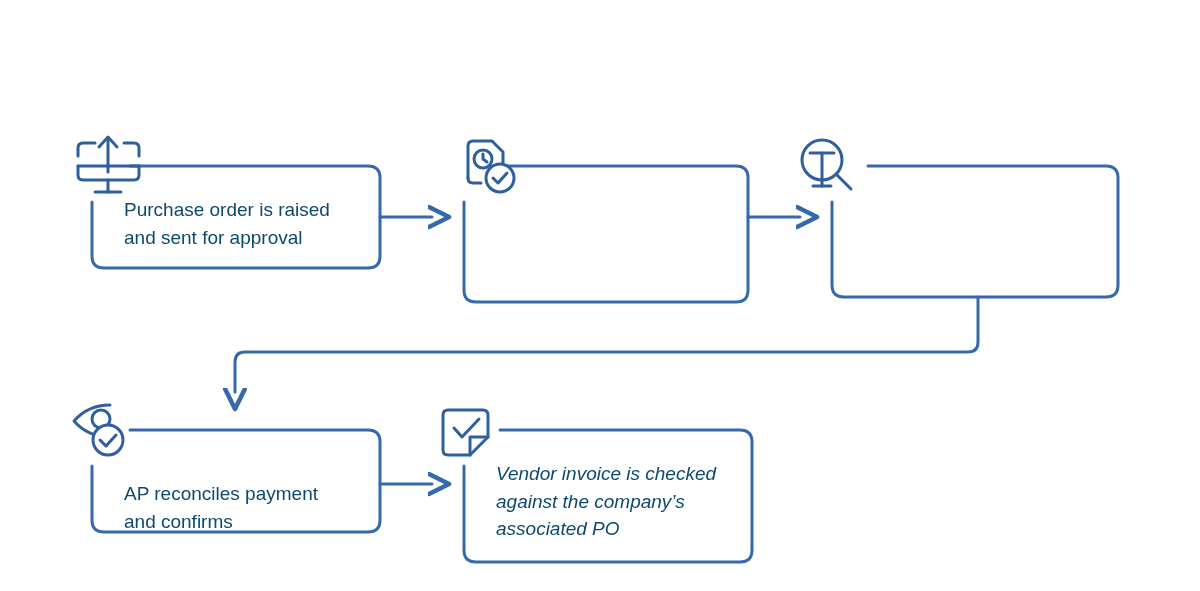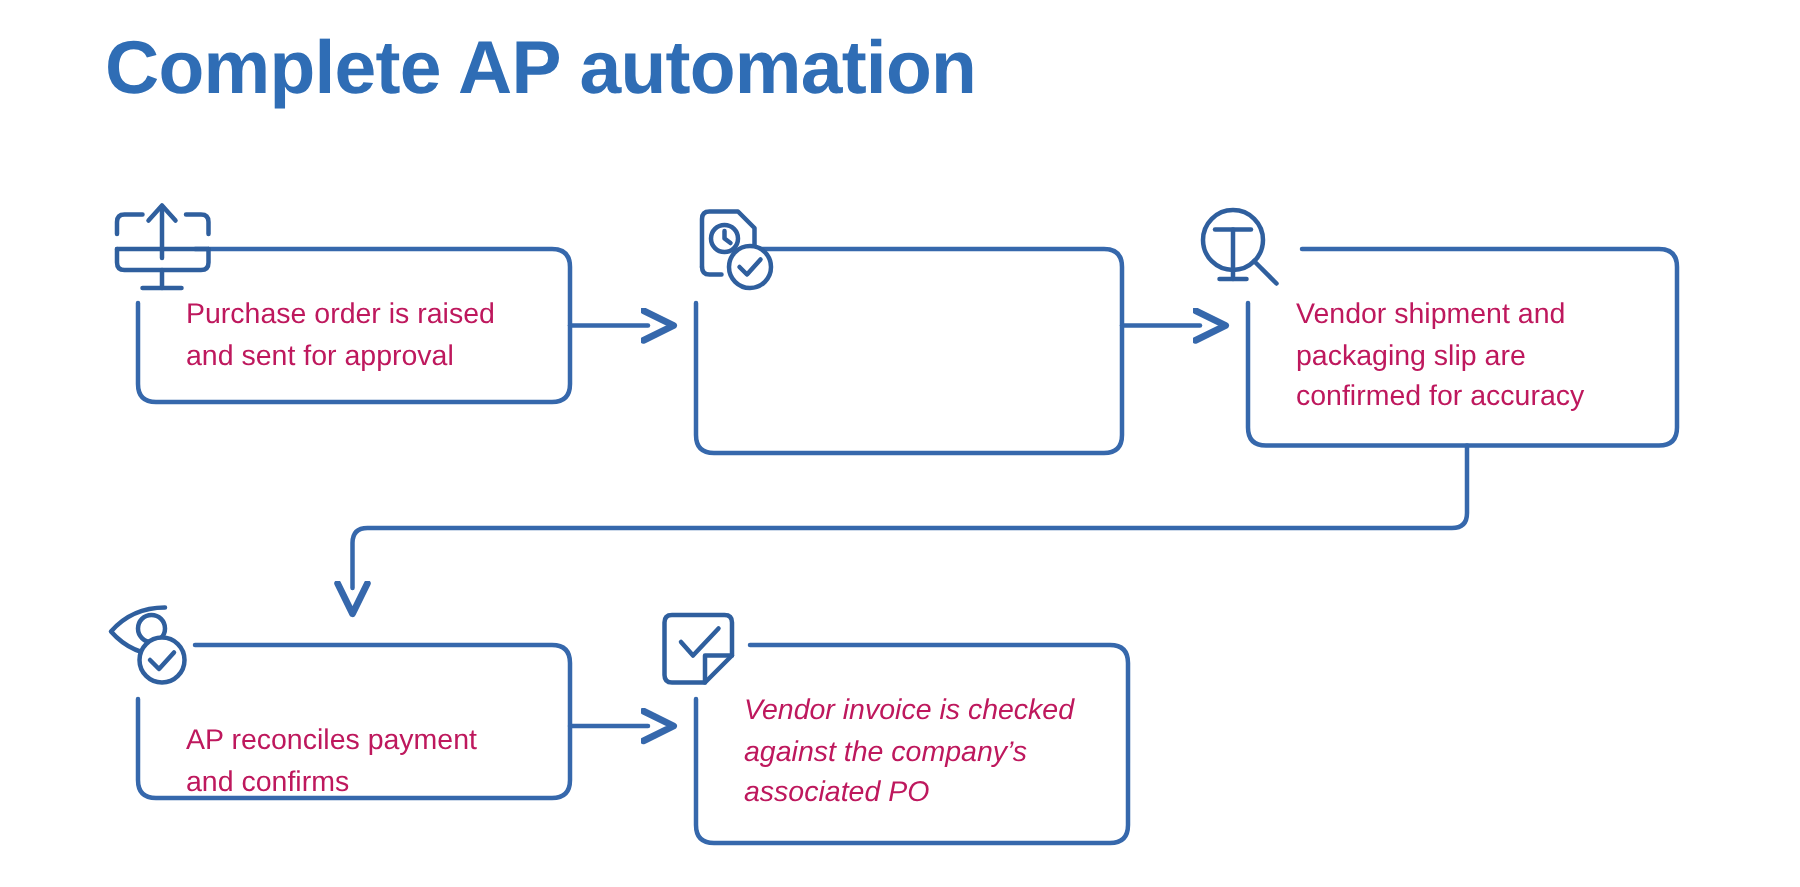--- a/index.html
+++ b/index.html
@@ -37,30 +37,29 @@
     left: 0;
     top: 0;
     width: 1200px;
     height: 591px;
   }
   .card-text {
     position: absolute;
     font-family: "Liberation Sans", sans-serif;
     font-size: 19px;
     line-height: 1.45;
-    color: #be185d;
+    color: #0c4a6e;
     white-space: pre-line;
   }
 </style>
 </head>
 <body>
 
 <div id="canvas">
 
-  <div id="page-title">Complete AP automation</div>
 
   <svg id="flow" viewBox="0 0 1200 591">
     <defs>
       <marker id="arrowhead" markerWidth="9" markerHeight="9" refX="1.5" refY="4" orient="auto" markerUnits="strokeWidth">
         <path d="M0.5,0.7 L7.2,4 L0.5,7.3" fill="none" stroke="#3668AC" stroke-width="1.5" stroke-linecap="round" stroke-linejoin="round"></path>
       </marker>
     </defs>
 
     <path d="M 130 166 L 368 166 Q 380 166 380 178 L 380 256 Q 380 268 368 268 L 104 268 Q 92 268 92 256 L 92 202" fill="none" stroke="#3668AC" stroke-width="3" stroke-linecap="round" stroke-linejoin="round"></path>
 
@@ -127,23 +126,20 @@
       <path d="M 443 440 L 443 415 Q 443 410 448 410 L 483 410 Q 488 410 488 415 L 488 437 L 470 455 L 448 455 Q 443 455 443 450 Z"></path>
       <path d="M 488 437 L 470 437 L 470 455"></path>
       <path d="M 454 428 L 462 437 L 479 419"></path>
     </g>
   </svg>
 
   <div class="card-text" style="left:124px; top:196px; width:250px;">Purchase order is raised
 and sent for approval</div>
 
 
-  <div class="card-text" style="left:864px; top:196px; width:250px;">Vendor shipment and
-packaging  slip are
-confirmed for accuracy</div>
 
   <div class="card-text" style="left:124px; top:480px; width:250px;">AP reconciles payment
 and confirms</div>
 
   <div class="card-text" style="left:496px; top:460px; width:250px;font-style:italic;">Vendor invoice is checked
 against the company’s
 associated PO</div>
 
 </div>
 

